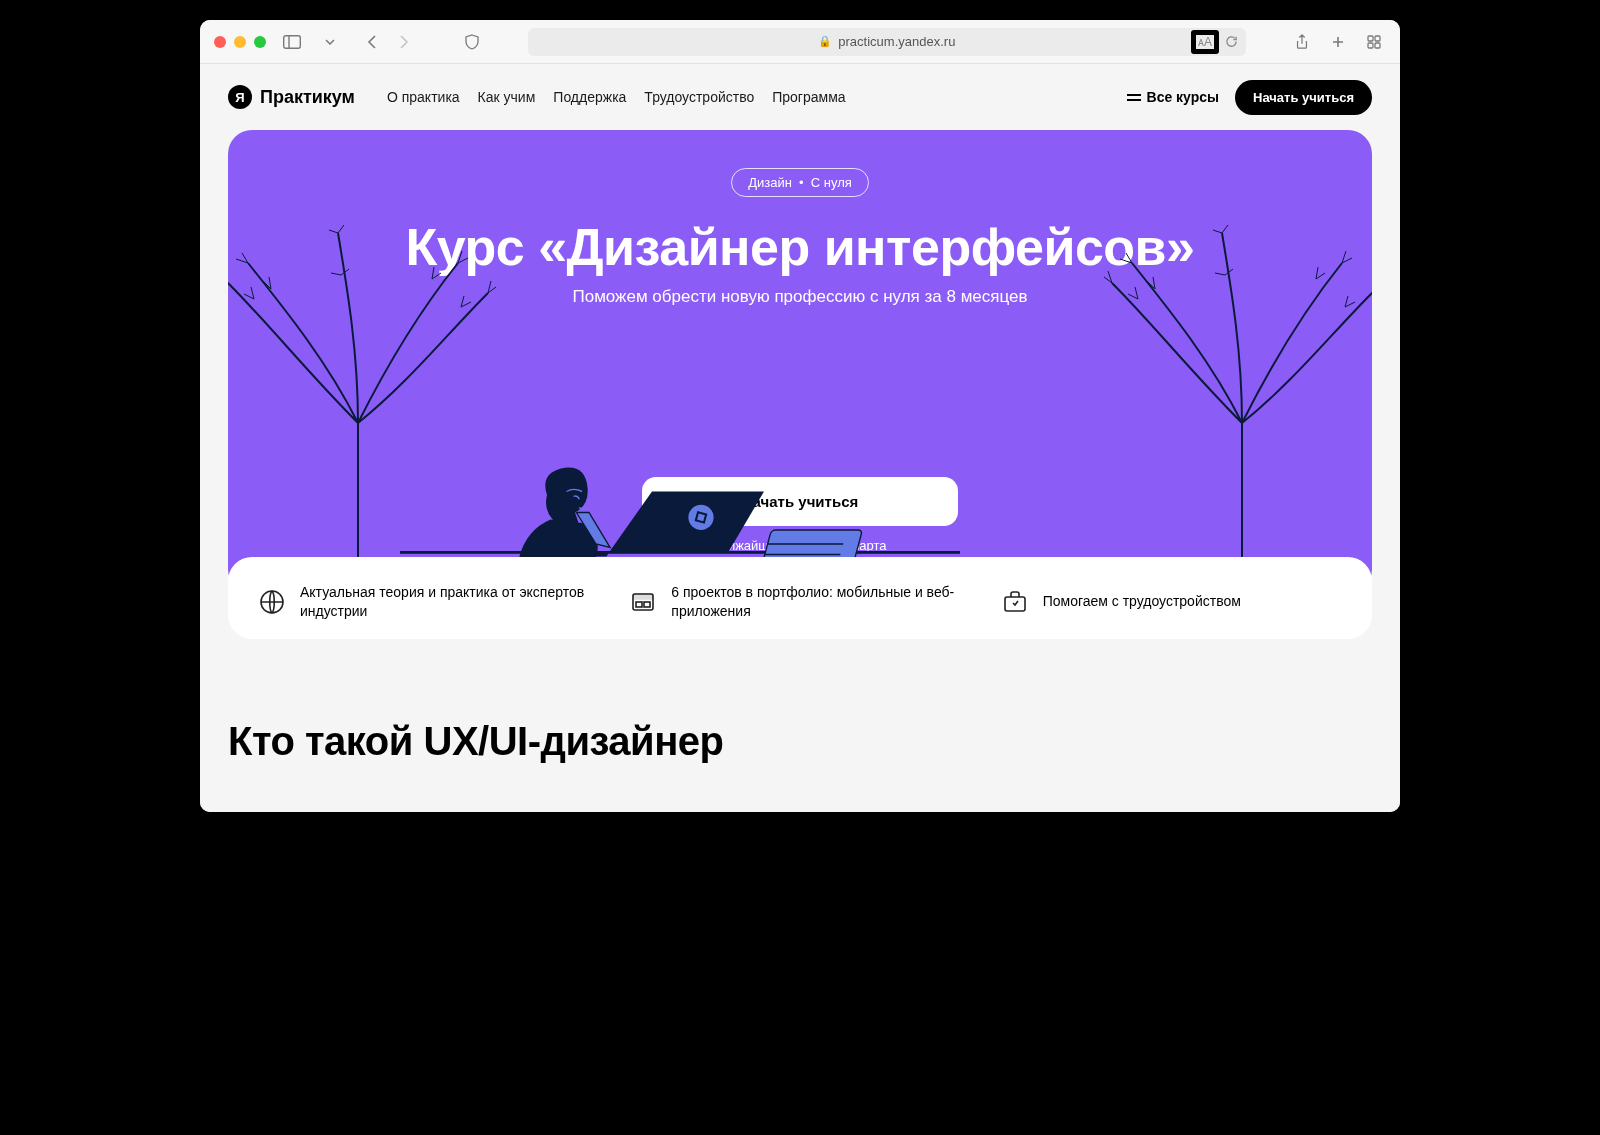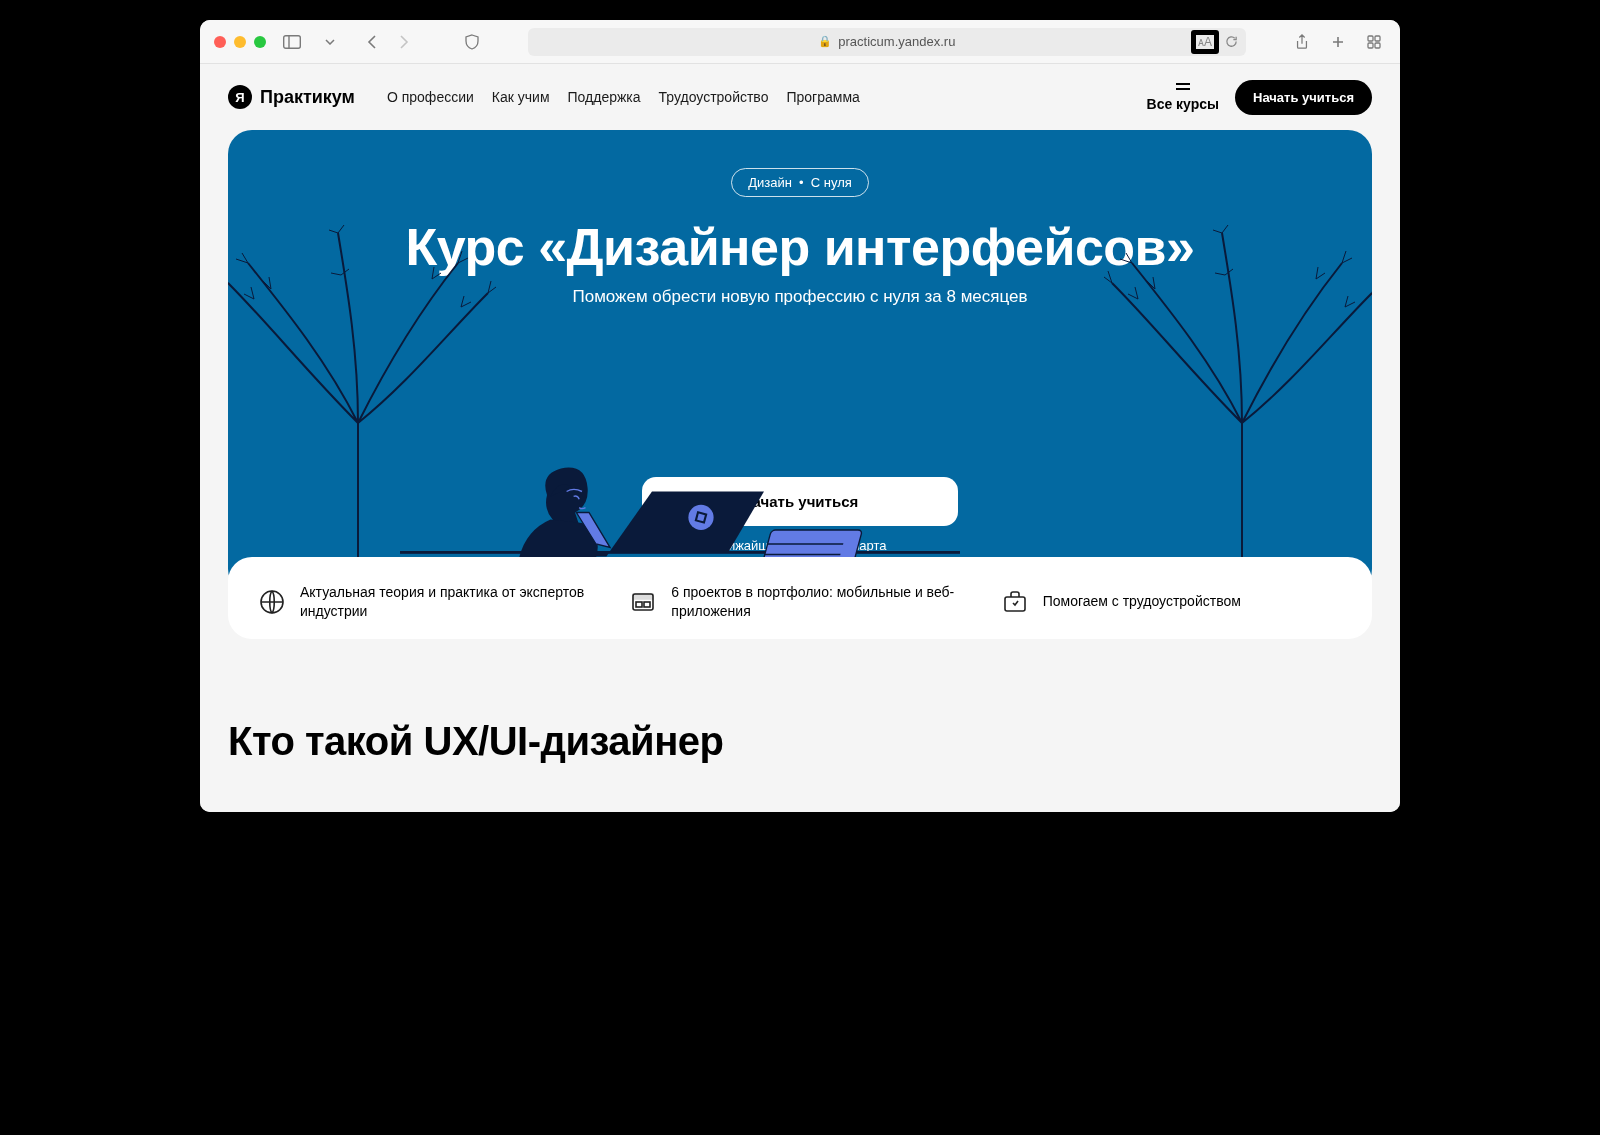--- a/index.html
+++ b/index.html
@@ -19,27 +19,27 @@
 .url-bar .lock { font-size: 11px; }
 .url-right { position: absolute; right: 8px; display: flex; gap: 6px; align-items: center; color: #888; font-size: 13px;}
 .right-group { display: flex; gap: 12px; color: #7a7a7a;}
 .page { background: #f5f5f5; }
 .header { height: 66px; display: flex; align-items: center; padding: 0 28px; background: #f5f5f5; }
 .logo { display: flex; align-items: center; gap: 8px; font-weight: 700; font-size: 18px; }
 .logo-badge { width: 24px; height: 24px; border-radius: 50%; background: #000; color: #fff; display: flex; align-items: center; justify-content: center; font-weight: 900; font-size: 13px;}
 .nav-links { display: flex; gap: 18px; margin-left: 32px; font-size: 14px; color: #1a1a1a;}
 .nav-links span { cursor: pointer; }
 .header-right { margin-left: auto; display: flex; align-items: center; gap: 16px; }
-.all-courses { display: flex; align-items: center; gap: 6px; font-size: 14px; font-weight: 600; cursor: pointer; flex-direction: column;}
+.all-courses { display: flex; align-items: center; gap: 6px; font-size: 14px; font-weight: 600; cursor: pointer;}
 .burger { display: inline-flex; flex-direction: column; gap: 3px;}
 .burger span { width: 14px; height: 2px; background: #000; display: block;}
 .cta-btn { background: #000; color: #fff; border: none; border-radius: 22px; padding: 10px 18px; font-size: 13px; font-weight: 600; cursor: pointer;}
 
 .content { padding: 0 28px 28px; }
-.hero { background: #0369a1; border-radius: 24px; position: relative; overflow: hidden; padding: 38px 20px 40px; text-align: center; color: #fff;}
+.hero { background: #8b5cf6; border-radius: 24px; position: relative; overflow: hidden; padding: 38px 20px 40px; text-align: center; color: #fff;}
 .hero-illus { position: absolute; inset: 0; pointer-events:none; }
 .palm { position:absolute; bottom:-10px; width:300px; height:380px; }
 .palm.left { left:-20px; }
 .palm.right { right:-20px; }
 .desk { position:absolute; bottom:0; left:15%; right:15%; height:140px; }
 .chip { display: inline-block; border: 1px solid rgba(255,255,255,0.8); border-radius: 20px; padding: 6px 16px; font-size: 13px; }
 .hero h1 { font-size: 52px; font-weight: 800; margin-top: 20px; letter-spacing: -0.5px;}
 .hero .sub { font-size: 17px; margin-top: 10px; font-weight: 500;}
 .hero-cta { margin-top: 170px; }
 .hero-cta button { background: #fff; color: #000; border: none; border-radius: 14px; padding: 16px 100px; font-size: 15px; font-weight: 600; cursor: pointer; }
@@ -126,21 +126,21 @@
   </div>
 
   <div class="page">
 
     <div class="header">
       <div class="logo">
         <span class="logo-badge">Я</span>
         <span>Практикум</span>
       </div>
       <div class="nav-links">
-        <span>О профессии</span>
+        <span>О практика</span>
         <span>Как учим</span>
         <span>Поддержка</span>
         <span>Трудоустройство</span>
         <span>Программа</span>
       </div>
       <div class="header-right">
         <div class="all-courses">
           <span class="burger">
               <span></span>
               <span></span>

